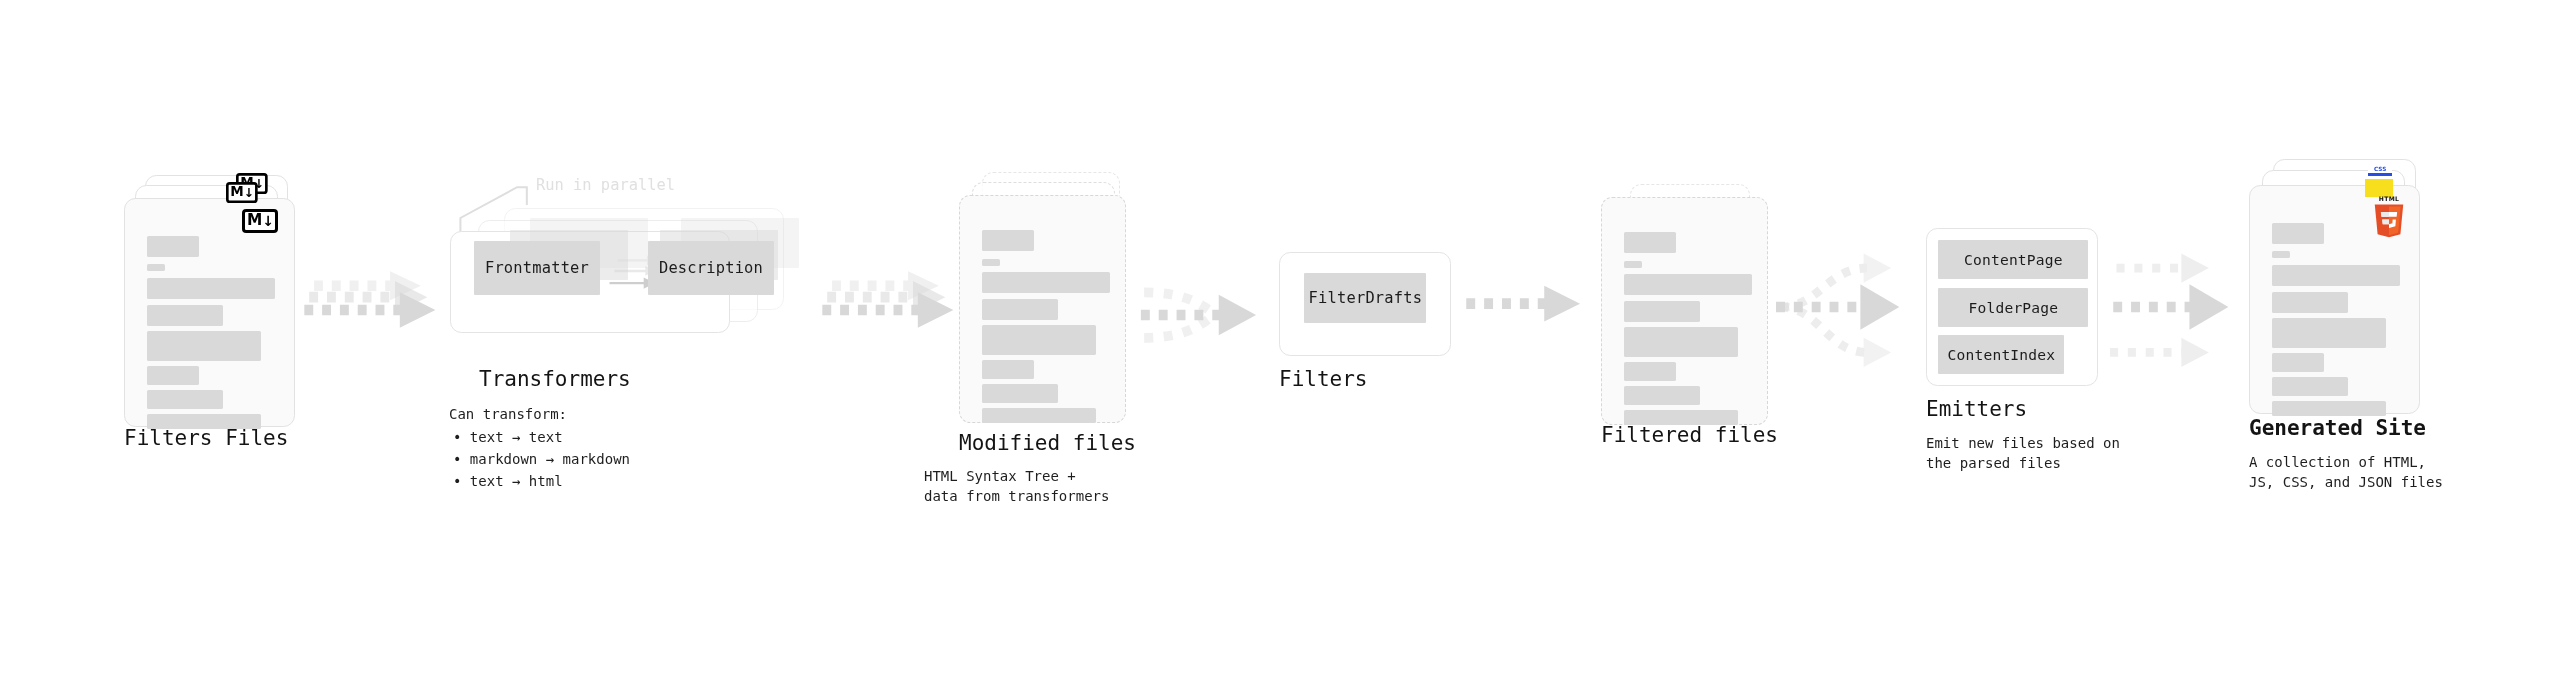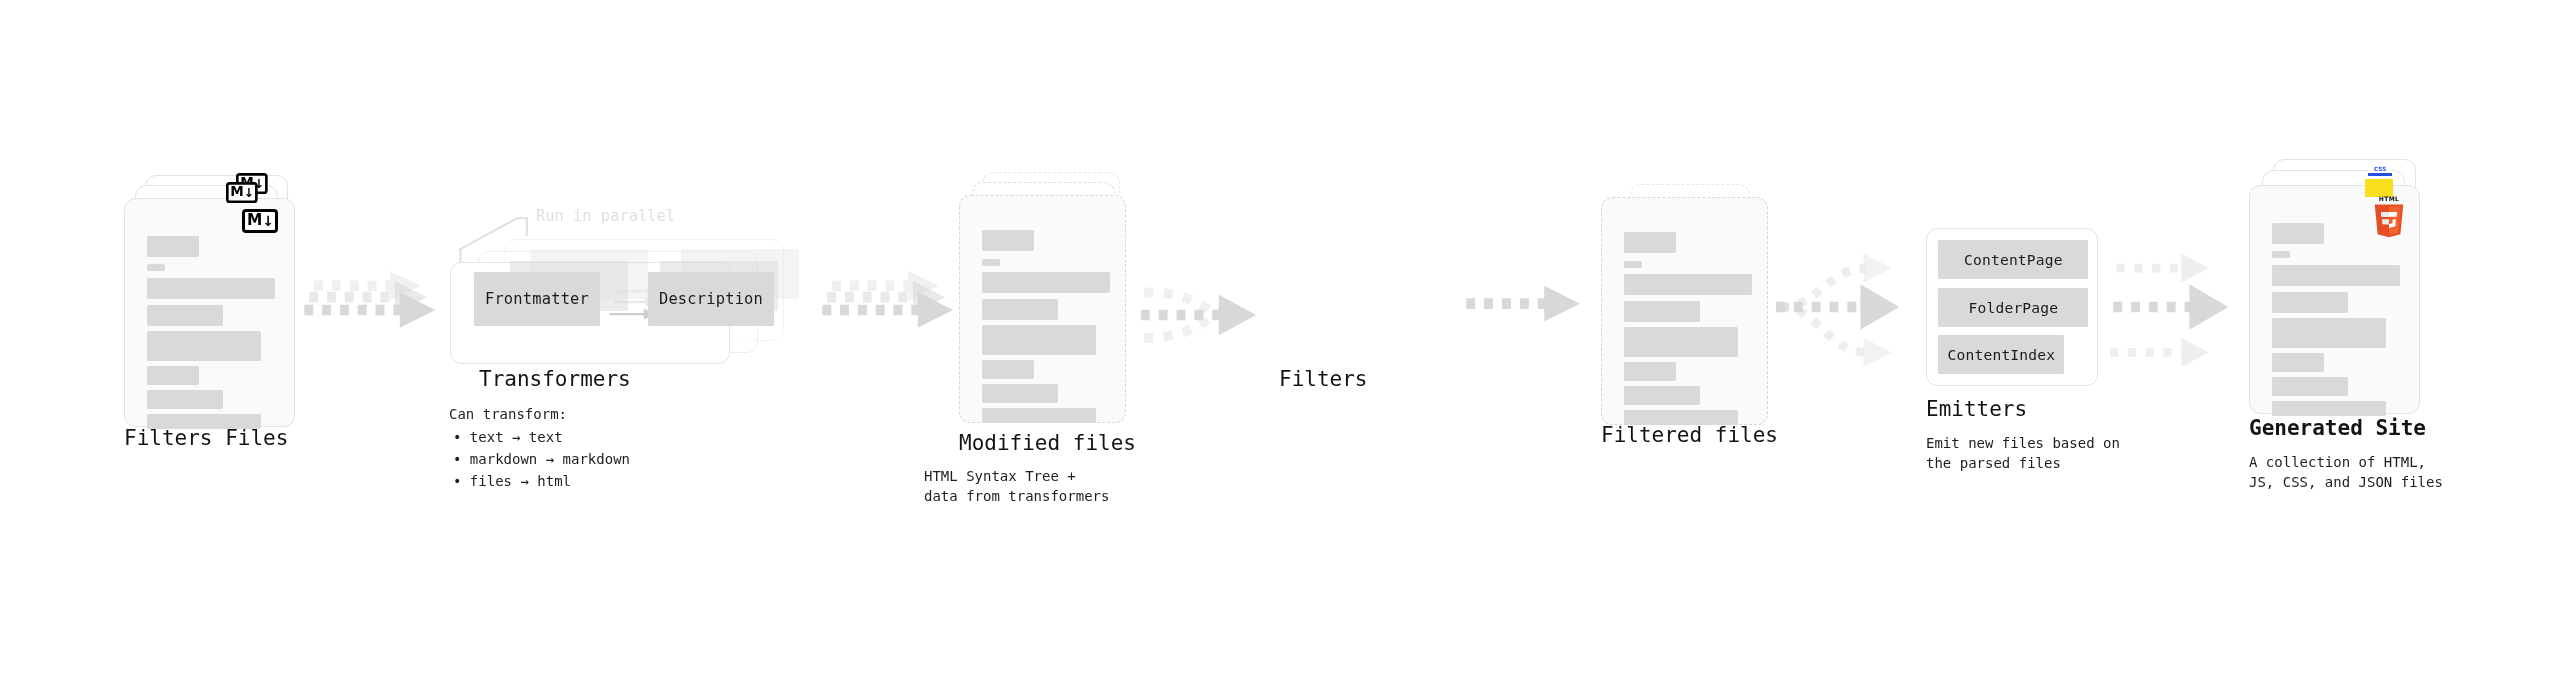--- a/index.html
+++ b/index.html
@@ -125,21 +125,21 @@
     <g opacity="0.55">
       <line x1="0" y1="36" x2="112" y2="36" stroke="#d8d8d8" stroke-width="13" stroke-dasharray="11 11"></line>
       <polygon points="106,16 146,36 106,56" fill="#d8d8d8"></polygon>
     </g>
     <g opacity="1">
       <line x1="-6" y1="52" x2="118" y2="52" stroke="#d8d8d8" stroke-width="13" stroke-dasharray="11 11"></line>
       <polygon points="112,30 156,52 112,74" fill="#d8d8d8"></polygon>
     </g>
   </svg>
 
-  <div class="node" style="left:445px;top:202px;width:382px;height:179px;">
+  <div class="node" style="left:445px;top:171px;width:382px;height:179px;">
 
     <svg style="position:absolute;left:6.5px;top:0px;" width="195" height="81" viewBox="0 0 240 100">
       <path d="M10,78 L10,58 L80,20 L92,20 L92,42" fill="none" stroke="#dedede" stroke-width="2.5"></path>
     </svg>
     <div class="ghost-label" style="left:91px;top:4.9px;">Run in parallel</div>
 
     <div class="groupbox" style="left:59px;top:37px;width:280px;height:102px;opacity:.45;"></div>
     <div class="groupbox" style="left:32.5px;top:49px;width:280px;height:102px;opacity:.65;"></div>
     <div class="groupbox" style="left:4.9px;top:60px;width:280px;height:102px;"></div>
 
@@ -168,21 +168,21 @@
     </div>
     <div class="chip" style="left:203px;top:70px;width:126px;height:54px;">
       <span>Description</span>
     </div>
   </div>
 
   <div class="title" style="left:449px;top:367px;margin-left:30px;">Transformers</div>
   <div class="caption" style="left:449px;top:404px;">Can transform:</div>
   <div class="bullets" style="left:453px;top:426px;">• text → text</div>
   <div class="bullets" style="left:453px;top:448px;">• markdown → markdown</div>
-  <div class="bullets" style="left:453px;top:470px;">• files → html</div>
+  <div class="bullets" style="left:453px;top:470px;">• text → html</div>
 
   <svg class="node" style="left:827px;top:268px;" width="146" height="89" viewBox="0 0 180 110">
     <g opacity="0.38">
       <line x1="6" y1="22" x2="106" y2="22" stroke="#d8d8d8" stroke-width="13" stroke-dasharray="11 11"></line>
       <polygon points="100,4 138,22 100,40" fill="#d8d8d8"></polygon>
     </g>
     <g opacity="0.55">
       <line x1="0" y1="36" x2="112" y2="36" stroke="#d8d8d8" stroke-width="13" stroke-dasharray="11 11"></line>
       <polygon points="106,16 146,36 106,56" fill="#d8d8d8"></polygon>
     </g>
@@ -219,20 +219,25 @@
     </g>
     <g opacity=".38">
       <path d="M10,98 C58,98 78,84 96,70" fill="none" stroke="#d8d8d8" stroke-width="12" stroke-dasharray="11 13"></path>
     </g>
     <g opacity="1">
       <line x1="6" y1="70" x2="106" y2="70" stroke="#d8d8d8" stroke-width="13" stroke-dasharray="11 11"></line>
       <polygon points="102,45 148,70 102,95" fill="#d8d8d8"></polygon>
     </g>
   </svg>
 
+  <div class="groupbox" style="left:1279px;top:252px;width:172px;height:104px;">
+    <div class="chip" style="left:24.4px;top:19.5px;width:122px;height:50px;">
+      <span>FilterDrafts</span>
+    </div>
+  </div>
 
   <div class="title" style="left:1279px;top:367px;">Filters</div>
 
   <svg class="node" style="left:1463px;top:284px;" width="130" height="49" viewBox="0 0 160 60">
     <line x1="4" y1="24" x2="104" y2="24" stroke="#d8d8d8" stroke-width="13" stroke-dasharray="11 11"></line>
     <polygon points="100,2 144,24 100,46" fill="#d8d8d8"></polygon>
   </svg>
 
   <div class="node docstack" style="left:1601px;top:184px;width:187px;height:252px;">
     <div class="doc dashed back1" style="left:29px;top:0px;width:120px;height:195px;opacity:.6;"></div>

